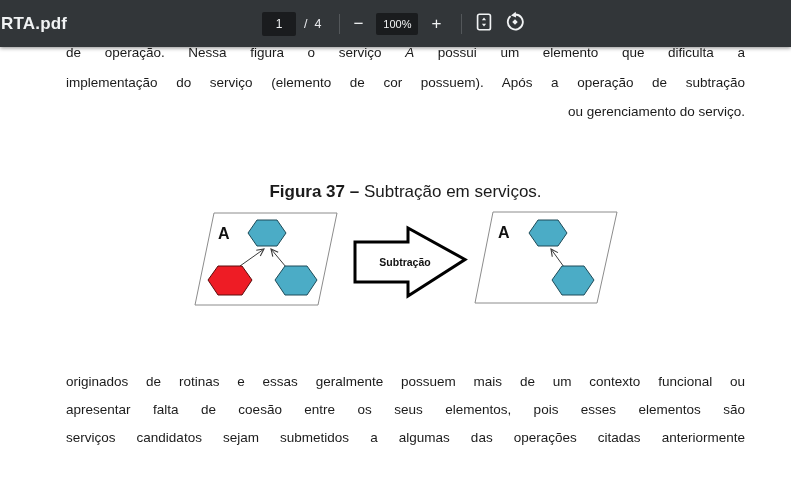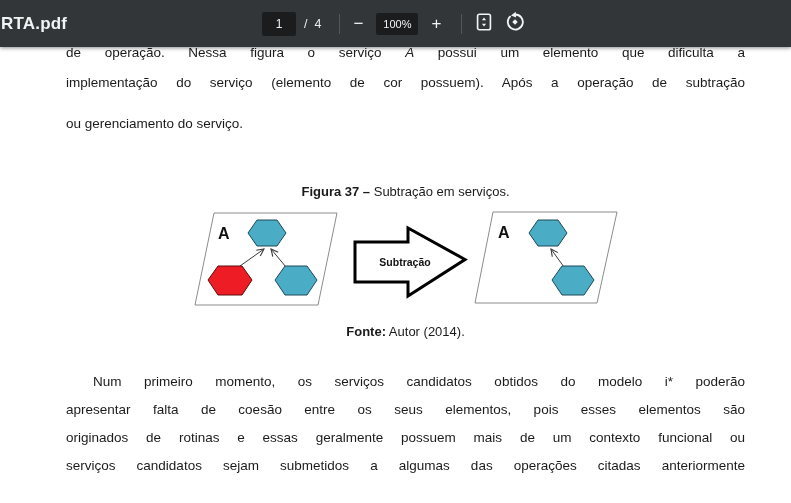--- a/index.html
+++ b/index.html
@@ -38,25 +38,25 @@
   .zoombox{
     width:42px;height:22px;background:#1A1C1E;border-radius:2px;margin-left:5px;
     color:#F1F3F4;font-size:11px;text-align:center;line-height:22px;
   }
   
   .page{position:absolute;top:0;left:0;width:791px;height:423px;background:#fff;border-radius:23px;}
   .para{position:absolute;left:66px;width:679px;color:#1B1B1B;font-size:13.5px;}
   .p1{top:38px;line-height:29.5px;}
   .p2{top:368px;line-height:28px;}
   .jline{text-align:justify;text-align-last:justify;white-space:normal;}
-  .lline{text-align:left;margin-top:12px;}
+  .lline{text-align:right;}
   .indent{padding-left:27px;}
   .caption{
     position:absolute;left:66px;width:679px;text-align:center;
-    color:#1B1B1B;font-size:13px;line-height:18px;
+    color:#1B1B1B;font-size:17px;line-height:18px;
   }
   .cap1{top:183px;}
   .cap2{top:323px;}
   .caption b{font-weight:700;}
   .figwrap{position:absolute;left:185px;top:206px;width:446px;height:107px;}
   svg text{font-family:"Liberation Sans", sans-serif;}
 </style>
 </head>
 <body>
 
@@ -90,26 +90,24 @@
       <text x="220" y="60" font-size="10.5" font-weight="bold" fill="#111" text-anchor="middle">Subtração</text>
 
       <polygon points="308,6 432,6 412,97 290,97" fill="#ffffff" stroke="#8c8c8c" stroke-width="1"></polygon>
       <text x="313" y="32" font-size="16" font-weight="bold" fill="#111">A</text>
       <line x1="379" y1="61" x2="366" y2="43" stroke="#3a3a3a" stroke-width="1" marker-end="url(#openArrow)"></line>
       <polygon points="344,27 353,14 373,14 382,27 373,40 353,40" stroke="#1e4b58" stroke-width="1" fill="#4BACC6"></polygon>
       <polygon points="367,74 377,60 399,60 409,74 399,89 377,89" stroke="#1e4b58" stroke-width="1" fill="#4BACC6"></polygon>
     </svg>
   </div>
 
-  <div class="caption cap2"><b>Fonte:</b><span> Autor (2014).</span></div>
 
   <div class="para p2">
-    <div class="jline indent">Num primeiro momento, os serviços candidatos obtidos do modelo i* poderão</div>
+    <div class="jline">originados de rotinas e essas geralmente possuem mais de um contexto funcional ou</div>
     <div class="jline">apresentar falta de coesão entre os seus elementos, pois esses elementos são</div>
-    <div class="jline">originados de rotinas e essas geralmente possuem mais de um contexto funcional ou</div>
     <div class="jline">serviços candidatos sejam submetidos a algumas das operações citadas anteriormente</div>
   </div>
 </div>
 
 <div class="toolbar">
   <span class="filename">RTA.pdf</span>
 
   <div class="controls">
     <input class="pagebox" value="1" style="">
     <span class="pagecount">/  4</span>

